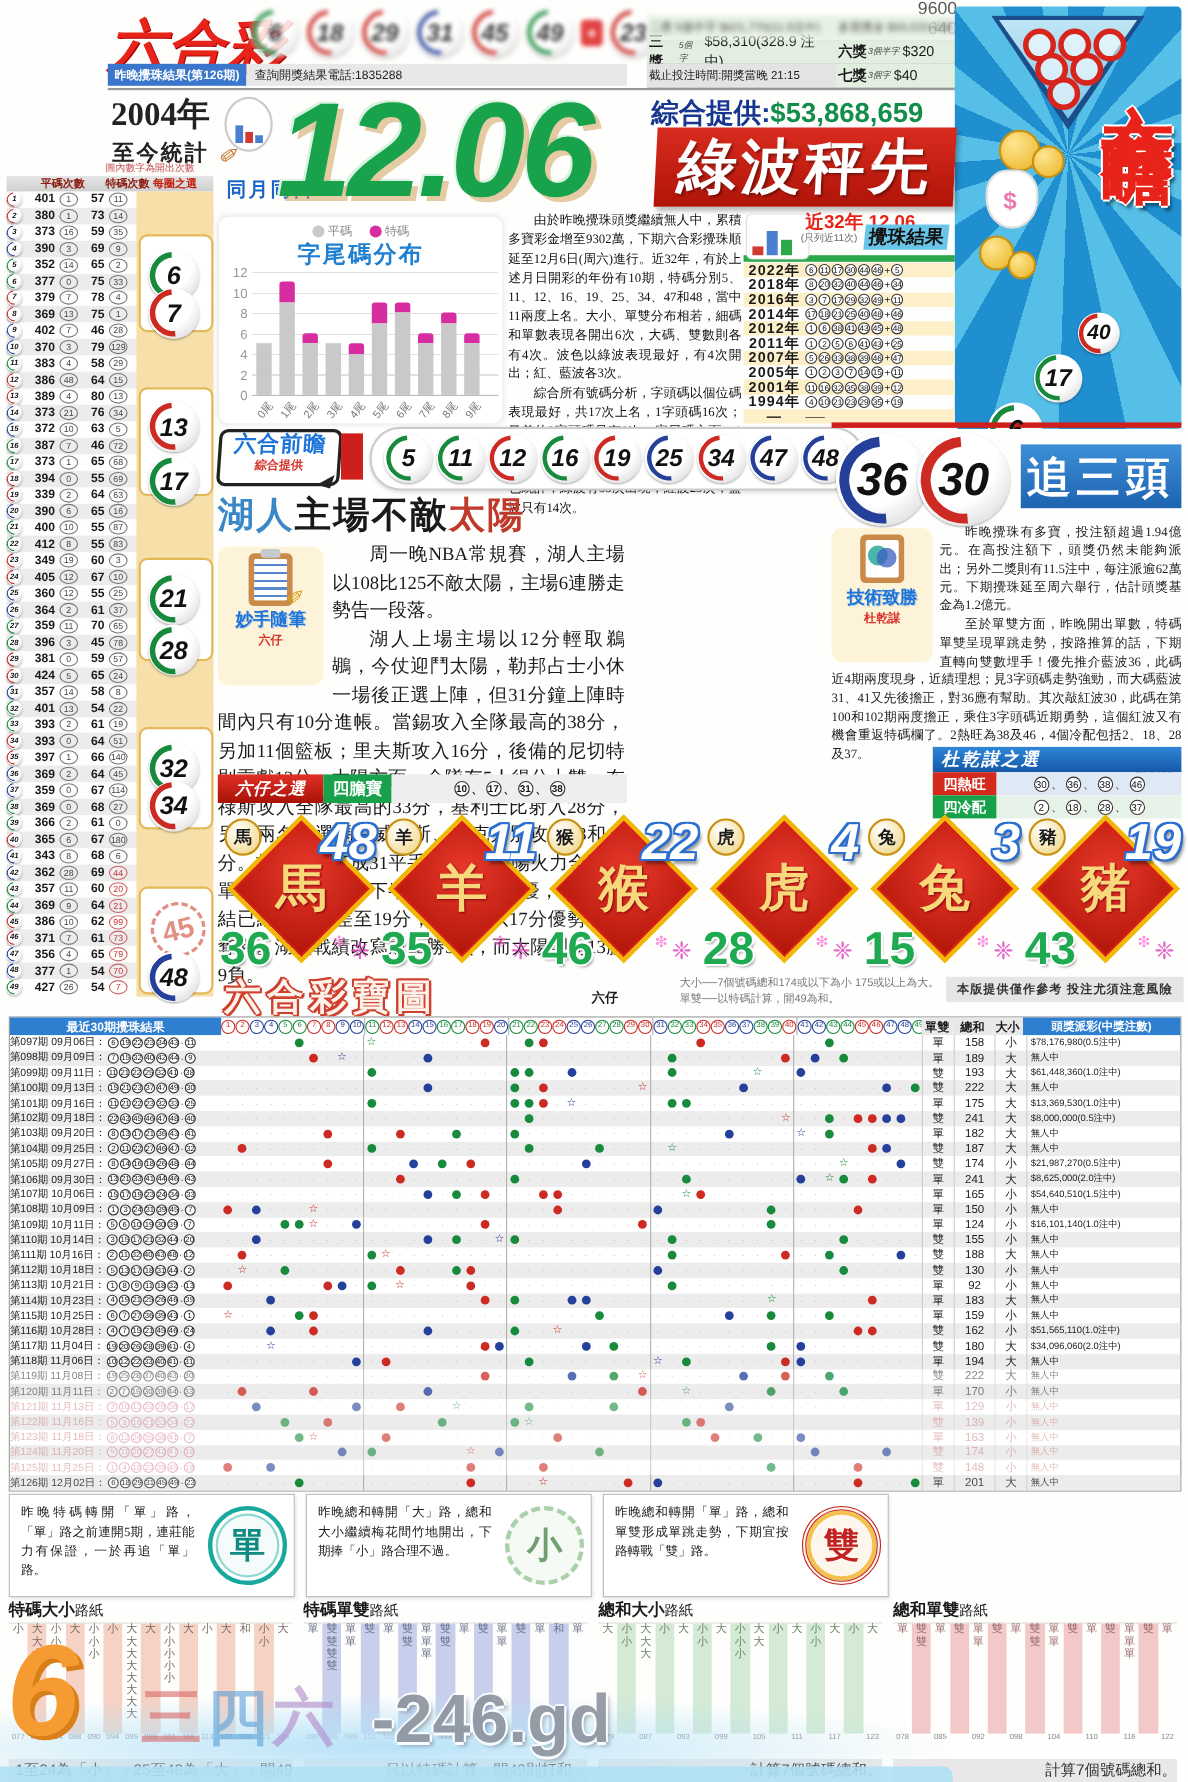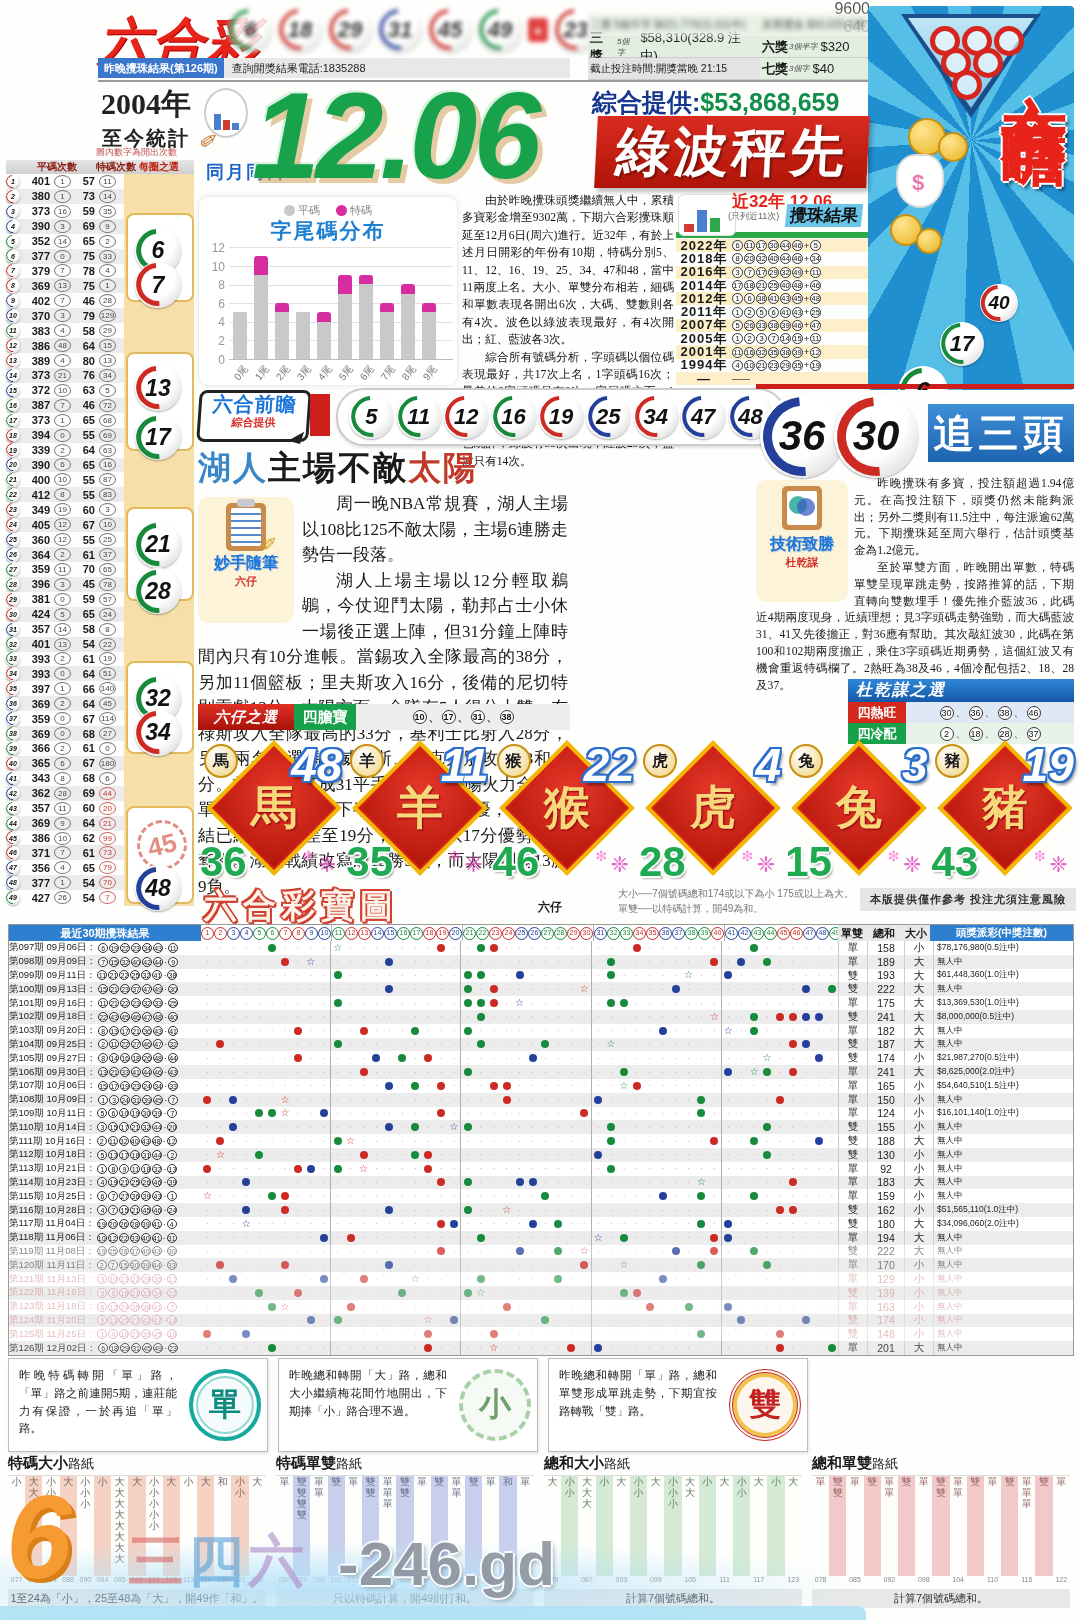--- a/index.html
+++ b/index.html
@@ -256,21 +256,21 @@
   .roads{left:8px;top:1454px;width:1064px;display:flex;gap:10px;}
   .road{width:258px;position:relative;}
   .rhead{font-size:15px;margin-bottom:2px;}
   .rhead b{font-weight:900;}
   .rhead span{font-size:13px;}
   .rgrid{display:flex;height:100px;border-top:1px solid #ddd;}
   .rcol{width:17.2px;display:flex;flex-direction:column;align-items:center;}
   .rcell{height:11px;line-height:11px;font-size:10px;color:#666;}
   .rnumsrow{display:flex;height:11px;}
   .rnumsrow span{width:17.2px;font-size:7px;color:#888;text-align:center;overflow:hidden;}
-  .rfoot{margin-top:2px;background:#e8e8e8;font-size:11px;text-align:center;padding:2px 0;color:#333;}
+  .rfoot{margin-top:12px;background:#e8e8e8;font-size:14px;text-align:right;padding:2px 0;color:#333;}
   
   .wmglow{left:0;top:1540px;width:870px;height:80px;background:radial-gradient(ellipse at 40% 60%,rgba(180,225,248,.95),rgba(180,225,248,0) 70%);z-index:5;pointer-events:none;}
   .wmstrip{left:0;top:1606px;width:866px;height:14px;background:#aee0f5;opacity:.9;z-index:5;border-radius:0 8px 0 0;}
   .wm6{left:6px;top:1478px;font-size:118px;font-weight:900;font-style:italic;color:#f59b31;z-index:6;
      text-shadow:4px 4px 0 #d87f18;line-height:1;}
   .wmbrand{left:128px;top:1524px;font-size:56px;font-weight:900;z-index:6;opacity:.6;letter-spacing:4px;
      font-family:"Liberation Serif",serif;}
   .wmbrand .c1{color:#d86868;}.wmbrand .c2{color:#5aa0d8;}.wmbrand .c3{color:#b088c8;}
   .wmdomain{left:338px;top:1528px;font-size:62px;font-weight:900;color:#8d949e;z-index:6;opacity:.9;
      text-shadow:-2px 0 #fff,2px 0 #fff,0 -2px #fff,0 2px #fff,3px 3px 4px rgba(0,0,0,.3);}

